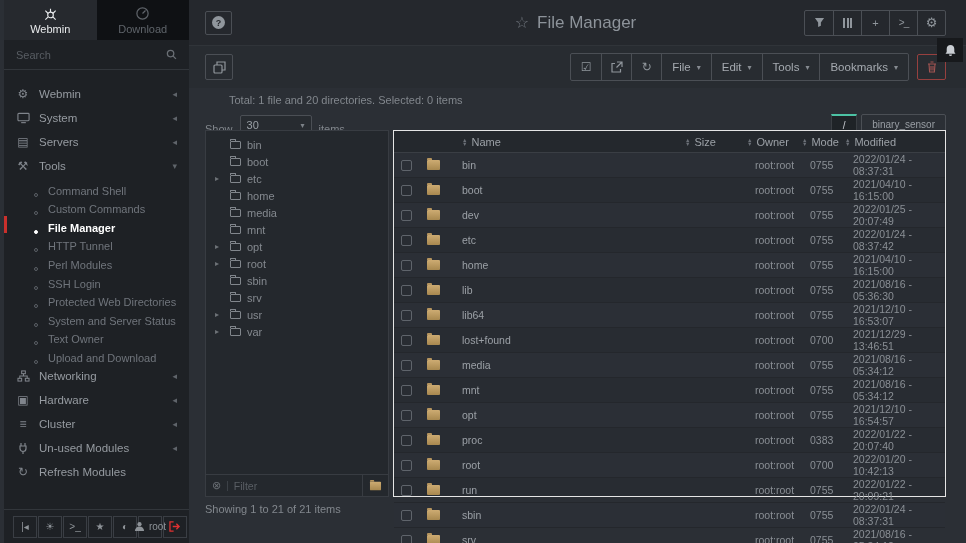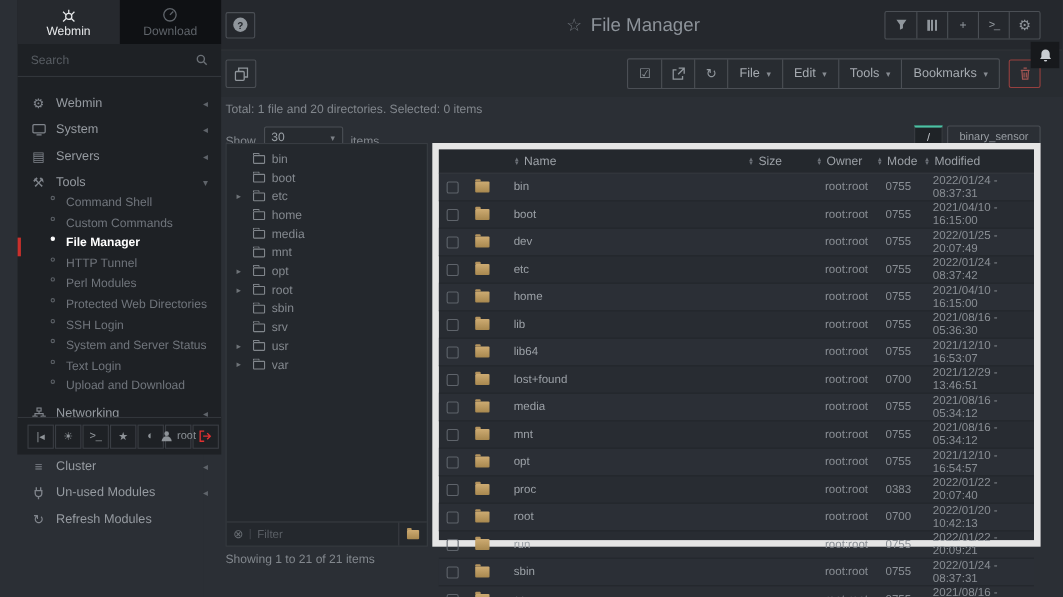--- a/index.html
+++ b/index.html
@@ -1,35 +1,35 @@
 <!DOCTYPE html>
 <html><head>
 <meta charset="utf-8">
 <style>
   * { margin:0; padding:0; box-sizing:border-box; }
   html,body { width:966px; height:543px; overflow:hidden; }
   body { font-family:"Liberation Sans", sans-serif; background:#2b2f35; position:relative; }
 
   
-  .sidebar { position:absolute; left:16px; top:0; width:185px; height:413px; background:#1e2125; z-index:2; }
+  .sidebar { position:absolute; left:4px; top:0; width:185px; height:543px; background:#1e2125; z-index:2; }
   .tabs { display:flex; height:40px; }
   .tab { flex:1; display:flex; flex-direction:column; align-items:center; justify-content:center; gap:2px; font-size:11px; cursor:pointer; }
   .tab.active { background:#26292e; color:#e8eaec; }
   .tab.inactive { background:#0f1114; color:#5f646a; }
   .tab .t-ico { height:16px; display:flex; align-items:center; }
   .search-row { height:30px; border-bottom:1px solid #32363b; display:flex; align-items:center; padding:0 12px; gap:6px; }
   .search-row input { flex:1; background:transparent; border:none; outline:none; color:#9aa0a6; font-size:11px; font-family:inherit; }
   .search-row input::placeholder { color:#585d63; }
 
   .menu { padding-top:12px; }
   .cat { height:24px; display:flex; align-items:center; padding:0 12px; gap:9px; color:#969ba1; font-size:11.5px; cursor:pointer; }
   .cat .c-ico { width:14px; text-align:center; color:#80858c; font-size:12px; display:inline-flex; justify-content:center; }
   .cat .c-label { flex:1; }
   .cat .c-chev { color:#5f646a; font-size:9px; }
-  .sub { height:18.6px; display:flex; align-items:flex-start; padding:0 12px 0 30px; gap:10px; color:#70757c; font-size:11px; cursor:pointer; position:relative; }
+  .sub { height:18.6px; display:flex; align-items:flex-end; padding:0 12px 0 30px; gap:10px; color:#70757c; font-size:11px; cursor:pointer; position:relative; }
   .sub .dot { width:4px; height:4px; border:1px solid #5c6167; border-radius:50%; flex:none; }
   .sub.active { color:#ffffff; font-weight:bold; }
   .sub.active .dot { background:#ffffff; border-color:#ffffff; }
   .sub.active::before { content:""; position:absolute; left:0; top:1px; bottom:1px; width:3px; background:#c9302c; }
 
   .side-footer { position:absolute; bottom:0; left:0; width:185px; height:34px; border-top:1px solid #32363b; display:flex; align-items:center; padding:0 9px; gap:1px; background:#1e2125; }
   .fbtn { height:22px; min-width:24px; padding:0 5px; border:1px solid #3a3e44; display:inline-flex; align-items:center; justify-content:center; gap:4px; color:#8e9398; font-size:10px; cursor:pointer; }
 
   
   .main { position:absolute; left:185px; top:0; right:0; bottom:0; background:#2b2f35; }
@@ -47,21 +47,21 @@
   .toolbar-row { height:42px; background:#282c31; display:flex; align-items:center; padding:0 20px; }
   .tool-btn { width:28px; height:26px; border:1px solid #4b4f55; border-radius:2px; display:flex; align-items:center; justify-content:center; color:#90969c; cursor:pointer; }
   .tool-right { margin-left:auto; display:flex; align-items:center; }
   .btn-group { display:flex; border:1px solid #4b4f55; border-radius:2px; }
   .gbtn { height:26px; display:flex; align-items:center; justify-content:center; padding:0 10px; color:#a6abb1; font-size:11.5px; cursor:pointer; gap:6px; }
   .gbtn + .gbtn { border-left:1px solid #4b4f55; }
   .gbtn .caret { color:#868b91; font-size:8px; }
   .gbtn.icon-only { width:30px; padding:0; }
   .trash-btn { margin-left:8px; width:29px; height:26px; border:1px solid #97403f; border-radius:2px; display:flex; align-items:center; justify-content:center; color:#a35553; cursor:pointer; }
 
-  .total-line { padding:6px 20px 0; font-size:11px; color:#82878d; }
+  .total-line { padding:6px 20px 0; font-size:11px; color:#82878d;margin-left:24px; }
   .show-row { display:flex; align-items:flex-end; padding:8px 20px 0; gap:7px; font-size:11px; color:#82878d; }
   .show-select { width:72px; height:20px; background:#272b30; border:1px solid #4b4f55; border-radius:2px; color:#9aa0a6; font-size:11px; display:flex; align-items:center; padding:0 6px; cursor:pointer; }
   .show-select .caret { margin-left:auto; font-size:8px; color:#7c8187; }
   .path-group { margin-left:auto; display:flex; gap:4px; }
   .path-root { min-width:26px; height:21px; background:#1f2327; border:1px solid #3a3e43; border-top:2px solid #4cc2a4; color:#c6cacf; font-size:10px; display:flex; align-items:center; justify-content:center; cursor:pointer; }
   .path-seg { height:21px; padding:0 10px; border:1px solid #4b4f55; border-radius:2px; color:#999ea4; font-size:10px; display:flex; align-items:center; cursor:pointer; }
 
   
   .tree-panel { position:absolute; left:20px; top:130px; width:184px; height:367px; background:#24282d; border:1px solid #383c42; }
   .tree-list { padding-top:5px; }
@@ -70,21 +70,21 @@
   .tree-item .tlabel { color:#84898f; font-size:11px; margin-left:6px; }
   .folder-outline { width:11px; height:8px; border:1px solid #81868c; border-radius:1px; position:relative; flex:none; }
   .folder-outline::before { content:""; position:absolute; top:-3px; left:-1px; width:4px; height:1px; border:1px solid #81868c; border-bottom:none; border-radius:1px 1px 0 0; }
   .filter-bar { position:absolute; bottom:0; left:0; right:0; height:22px; border-top:1px solid #383c42; display:flex; align-items:center; padding:0 6px; gap:5px; }
   .filter-bar .clear { color:#6a6f75; font-size:11px; cursor:pointer; }
   .filter-bar .fdiv { color:#43474d; font-size:10px; }
   .filter-bar input { flex:1; min-width:0; background:transparent; border:none; outline:none; color:#9aa0a6; font-size:10.5px; font-family:inherit; }
   .filter-bar input::placeholder { color:#5a5f65; }
   .filter-folder { border-left:1px solid #383c42; padding-left:6px; height:100%; display:flex; align-items:center; cursor:pointer; }
 
-  .table-panel { position:absolute; left:208px; top:130px; width:553px; height:367px; background:#282c32; border:6px solid #e5e5e5; display:flex; flex-direction:column; }
+  .table-panel { position:absolute; left:208px; top:130px; width:553px; height:367px; background:#282c32; border:1px solid #e5e5e5; display:flex; flex-direction:column; }
   .thead { height:22px; background:#24282d; border-bottom:1px solid #3a3e44; display:flex; align-items:center; flex:none; font-size:11px; color:#9ca1a7; }
   .sort { display:inline-flex; flex-direction:column; align-items:center; line-height:4px; font-size:5.5px; color:#6b7077; margin-right:4px; cursor:pointer; }
   .col-cb { width:24px; flex:none; display:flex; justify-content:center; }
   .col-ico { width:30px; flex:none; display:flex; justify-content:center; }
   .col-name { flex:1; display:flex; align-items:center; padding-left:14px; min-width:0; }
   .col-size { width:62px; flex:none; display:flex; align-items:center; }
   .col-owner { width:55px; flex:none; display:flex; align-items:center; }
   .col-mode { width:43px; flex:none; display:flex; align-items:center; }
   .col-mod { width:102px; flex:none; display:flex; align-items:center; }
   .thead .col-size, .thead .col-owner, .thead .col-mode, .thead .col-mod { padding-left:2px; }
@@ -175,33 +175,33 @@
       <div class="sub">
         <span class="dot"></span>
         <span>HTTP Tunnel</span>
       </div>
       <div class="sub">
         <span class="dot"></span>
         <span>Perl Modules</span>
       </div>
       <div class="sub">
         <span class="dot"></span>
+        <span>SSH Login</span>
+      </div>
+      <div class="sub">
+        <span class="dot"></span>
         <span>Protected Web Directories</span>
       </div>
       <div class="sub">
         <span class="dot"></span>
-        <span>SSH Login</span>
-      </div>
-      <div class="sub">
-        <span class="dot"></span>
         <span>System and Server Status</span>
       </div>
       <div class="sub">
         <span class="dot"></span>
-        <span>Text Login</span>
+        <span>Text Owner</span>
       </div>
       <div class="sub">
         <span class="dot"></span>
         <span>Upload and Download</span>
       </div>
       <div class="cat">
         <span class="c-ico">
           <svg width="13" height="12" viewBox="0 0 14 13" fill="none" stroke="#80858c" stroke-width="1.1">
             <rect x="5" y="1" width="4" height="3"></rect>
             <rect x="1" y="9" width="4" height="3"></rect>

